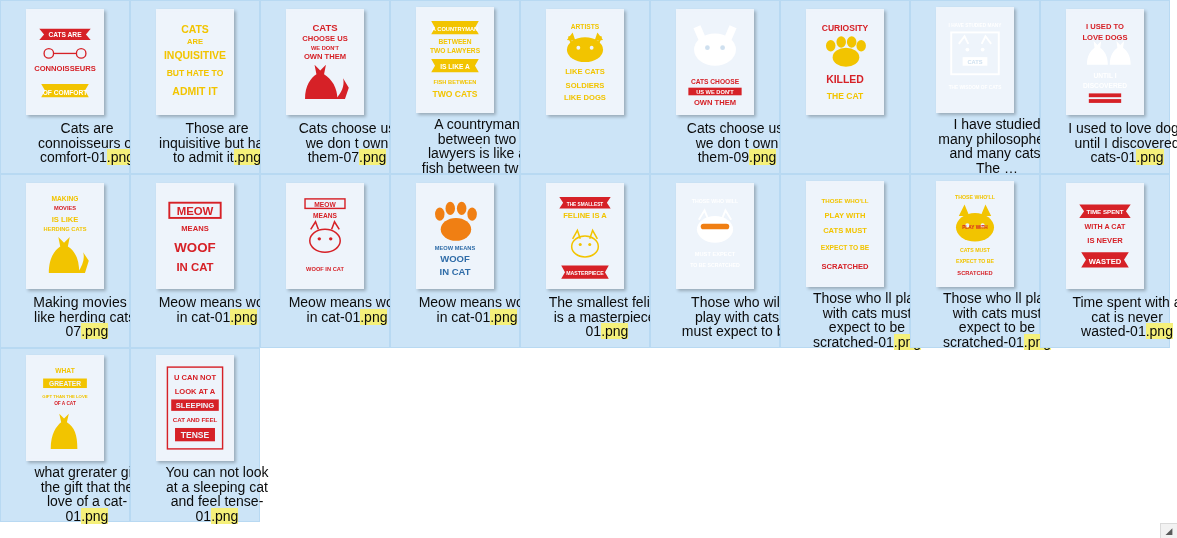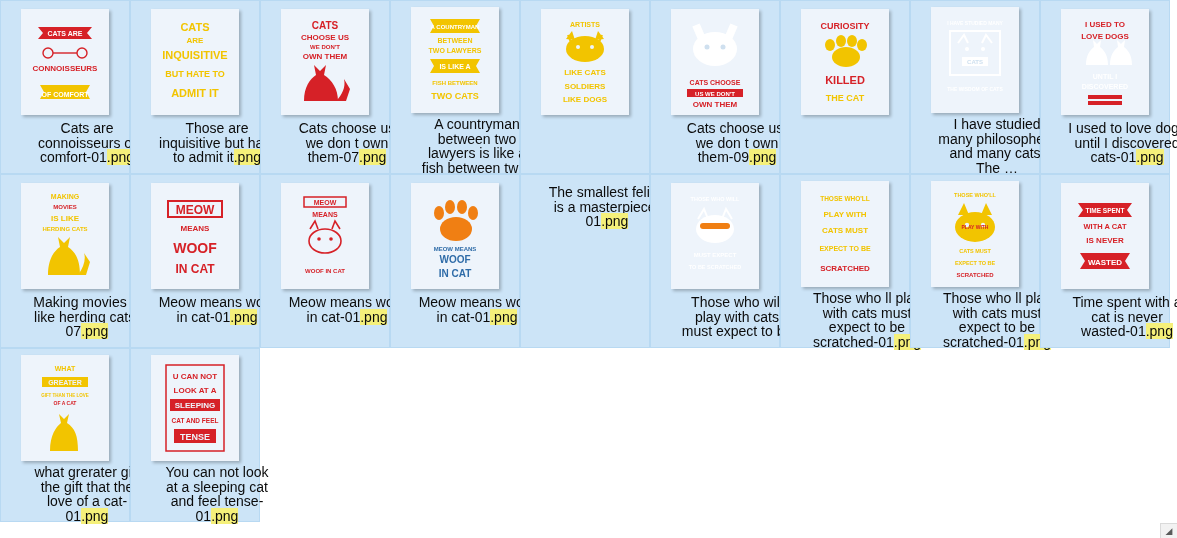--- a/index.html
+++ b/index.html
@@ -34,21 +34,21 @@
     margin: 0;
   }
   .thumb-wrap {
     width: 100%;
     height: 110px;
     display: flex;
     align-items: center;
     justify-content: center;
   }
   .thumb {
-    width: 88px;
+    width: 78px;
     height: 106px;
     background: #eef4fb;
     box-shadow: 2px 2px 3px rgba(0,0,0,0.25);
     position: relative;
     overflow: hidden;
     display: flex;
     align-items: center;
     justify-content: center;
   }
   .thumb svg { display: block; }
@@ -319,20 +319,36 @@
           <text x="41" y="68" font-size="6" fill="#2f6ca8" text-anchor="middle" font-family="Liberation Sans, sans-serif" font-weight="bold">MEOW MEANS</text>
           <text x="41" y="80" font-size="10" fill="#2f6ca8" text-anchor="middle" font-family="Liberation Sans, sans-serif" font-weight="bold">WOOF</text>
           <text x="41" y="94" font-size="10" fill="#2f6ca8" text-anchor="middle" font-family="Liberation Sans, sans-serif" font-weight="bold">IN CAT</text>
         </svg>
       </div>
     </div>
     <div class="file-label"><span>Meow means woof in cat-01</span><span class="ext">.png</span></div>
   </div>
 
   <div class="file-tile">
+    <div class="thumb-wrap">
+      <div class="thumb">
+        <svg width="82" height="106" viewBox="0 0 82 106">
+          <rect width="82" height="106" fill="#eef4fb"></rect>
+          <path d="M14 12 h54 l-4 6 4 6 h-54 l4-6z" fill="#d62127"></path>
+          <text x="41" y="21" font-size="5" fill="#fff" text-anchor="middle" font-family="Liberation Sans, sans-serif" font-weight="bold">THE SMALLEST</text>
+          <text x="41" y="34" font-size="8" fill="#f2c400" text-anchor="middle" font-family="Liberation Sans, sans-serif" font-weight="bold">FELINE IS A</text>
+          <path d="M28 56 l5-9 3 9 M54 56 l-5-9 -3 9" stroke="#f2c400" stroke-width="1.6" fill="none"></path>
+          <ellipse cx="41" cy="64" rx="14" ry="11" fill="none" stroke="#f2c400" stroke-width="1.6"></ellipse>
+          <circle cx="36" cy="62" r="1.6" fill="#f2c400"></circle>
+          <circle cx="46" cy="62" r="1.6" fill="#f2c400"></circle>
+          <path d="M16 84 h50 l-4 7 4 7 h-50 l4-7z" fill="#d62127"></path>
+          <text x="41" y="94" font-size="5.5" fill="#fff" text-anchor="middle" font-family="Liberation Sans, sans-serif" font-weight="bold">MASTERPIECE</text>
+        </svg>
+      </div>
+    </div>
     <div class="file-label"><span>The smallest feline is a masterpiece-01</span><span class="ext">.png</span></div>
   </div>
 
   <div class="file-tile">
     <div class="thumb-wrap">
       <div class="thumb">
         <svg width="82" height="106" viewBox="0 0 82 106">
           <rect width="82" height="106" fill="#eef4fb"></rect>
           <text x="41" y="18" font-size="5.5" fill="#ffffff" text-anchor="middle" font-family="Liberation Sans, sans-serif" font-weight="bold">THOSE WHO WILL</text>
           <path d="M24 36 l6-10 4 10 M58 36 l-6-10 -4 10" stroke="#ffffff" stroke-width="2" fill="none"></path>

